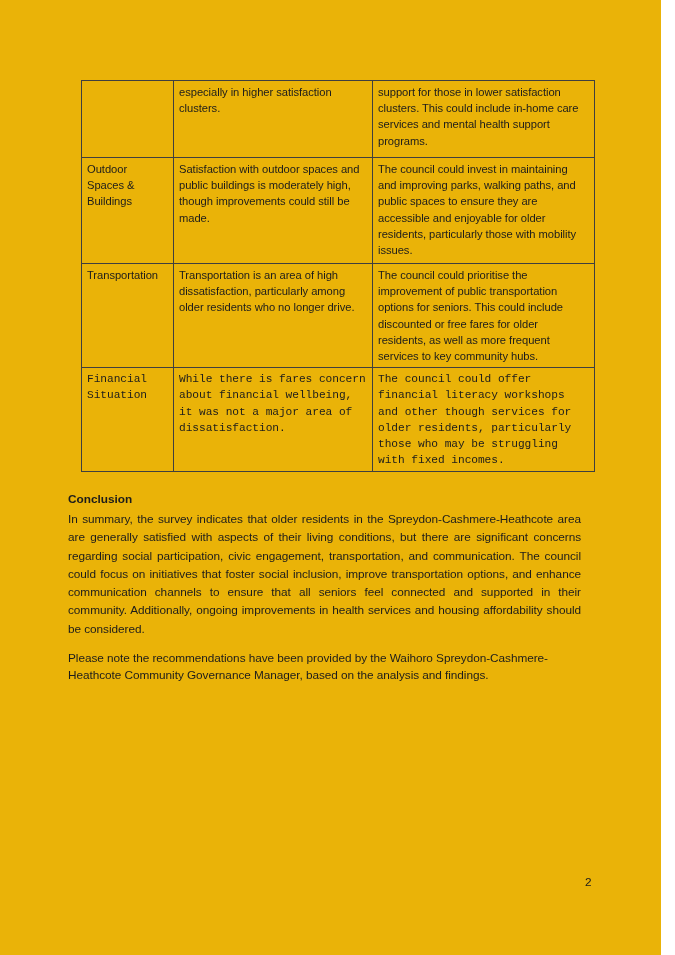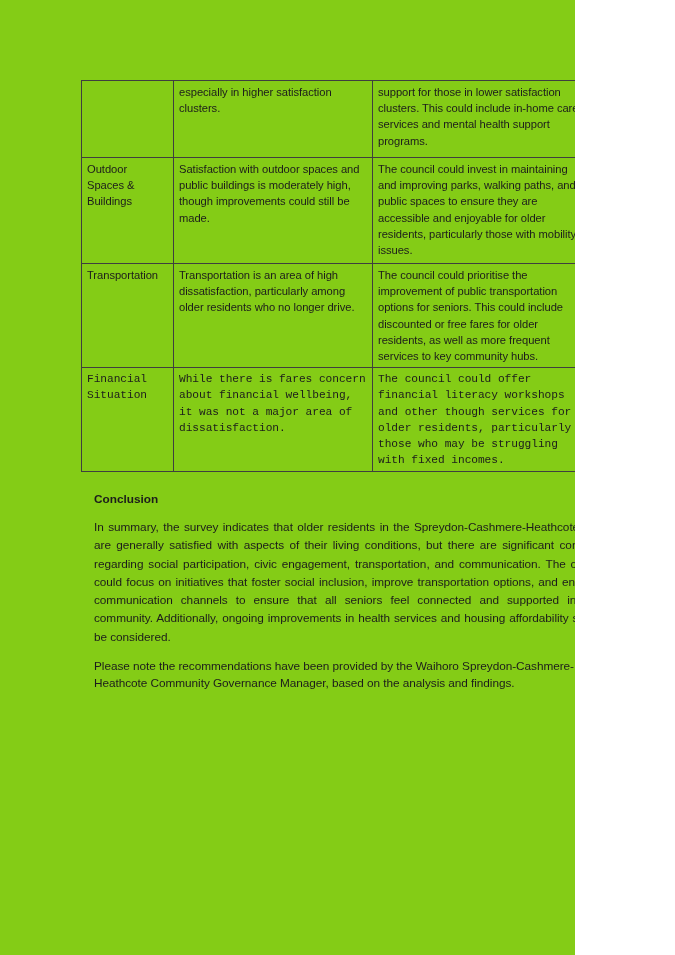--- a/index.html
+++ b/index.html
@@ -2,23 +2,23 @@
 <html><head>
 <meta charset="utf-8">
 <style>
   html, body {
     margin: 0;
     padding: 0;
     background: #ffffff;
   }
   .page {
     position: relative;
-    width: 575px;
+    width: 661px;
     height: 955px;
-    background: #84cc16;
+    background: #eab308;
     overflow: hidden;
     font-family: "Liberation Sans", sans-serif;
     color: #1c1c1c;
   }
   .doc-table {
     position: absolute;
     left: 81px;
     top: 80px;
     width: 513px;
     border-collapse: collapse;
@@ -33,33 +33,33 @@
     letter-spacing: -0.05px;
     word-wrap: break-word;
   }
   tr.row-0 td { height: 70px; }
   tr.row-1 td { height: 99px; margin-top: 11px; }
   tr.row-2 td { height: 97px; }
   tr.row-3 td { height: 86px; font-family: Liberation Mono, monospace; }
 
   .conclusion {
     position: absolute;
-    left: 94px;
+    left: 68px;
     top: 492px;
     width: 513px;
   }
   .conclusion-heading {
     margin: 0;
     font-size: 11.8px;
     font-weight: bold;
     line-height: 15px;
     color: #1c1c1c;
   }
   .body-par {
-    margin: 11px 0 0 0;
+    margin: 3px 0 0 0;
     font-size: 11.8px;
     line-height: 18.3px;
     text-align: justify;
     letter-spacing: -0.05px;
   }
   .note-par {
     margin: 12px 0 0 0;
     width: 500px;
     font-size: 11.8px;
     line-height: 17px;

